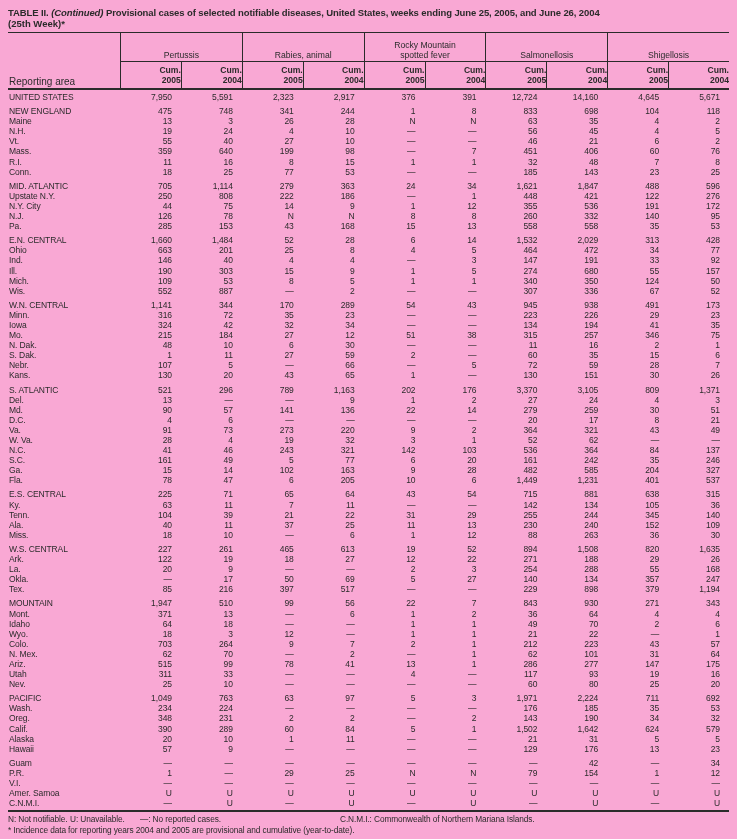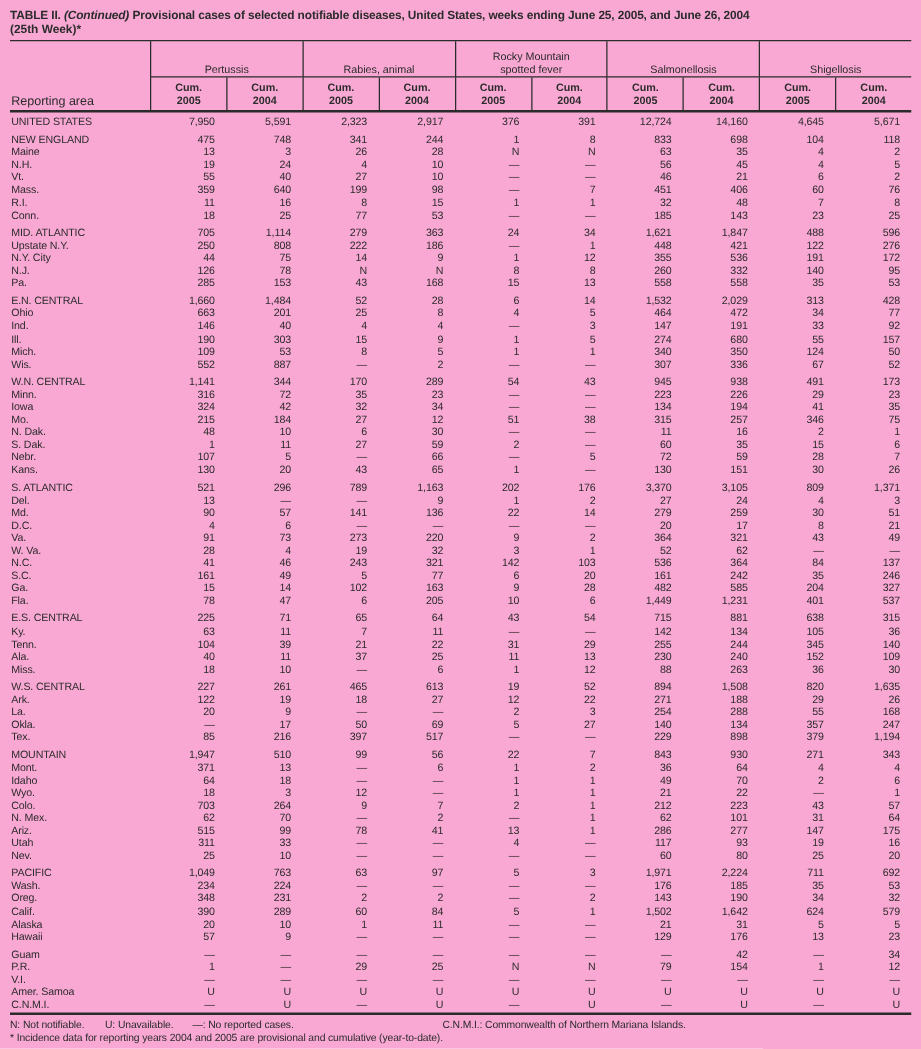--- a/index.html
+++ b/index.html
@@ -32,37 +32,37 @@
     grid-column:span 2;
     border-left:1px solid var(--ink);
     border-bottom:1px solid var(--ink);
     display:flex;align-items:flex-end;justify-content:center;
     text-align:center;font-size:8.6px;font-weight:normal;line-height:9.4px;
     padding-bottom:1px;
   }
   .h-group span{white-space:pre-line;}
   .h-cum{
     border-left:1px solid var(--ink);
-    display:flex;flex-direction:column;justify-content:center;align-items:center;
+    display:flex;flex-direction:column;justify-content:center;align-items:flex-end;
     font-size:8.6px;font-weight:bold;line-height:9.4px;padding-top:1px;
   }
 
   
   .tbody{border-bottom:2px solid var(--ink);padding-top:2px;padding-bottom:2px;}
   .row{height:10.1px;line-height:10.1px;font-size:8.5px;letter-spacing:-0.1px;}
   .cell{overflow:hidden;}
   .cell.area{padding-left:1px;white-space:nowrap;}
   .cell.num{text-align:right;padding-right:9px;white-space:nowrap;}
   .spacer{height:4px;}
 
   
   .footnotes{margin-top:2px;font-size:8.3px;line-height:10.5px;letter-spacing:-0.1px;}
   .fn-line1{display:flex;}
   .fn-seg{white-space:nowrap;}
-  .fn-seg:nth-child(1){width:76px;}
+  .fn-seg:nth-child(1){width:62px;}
   .fn-seg:nth-child(2){width:70px;}
   .fn-seg:nth-child(3){width:200px;}
 </style>
 </head>
 <body>
 
 <div class="page">
 
   <div class="title"><span>TABLE II.</span> <span class="it">(Continued)</span> <span>Provisional cases of selected notifiable diseases, United States, weeks ending June 25, 2005, and June 26, 2004</span></div>
   <div class="title2">(25th Week)*</div>

